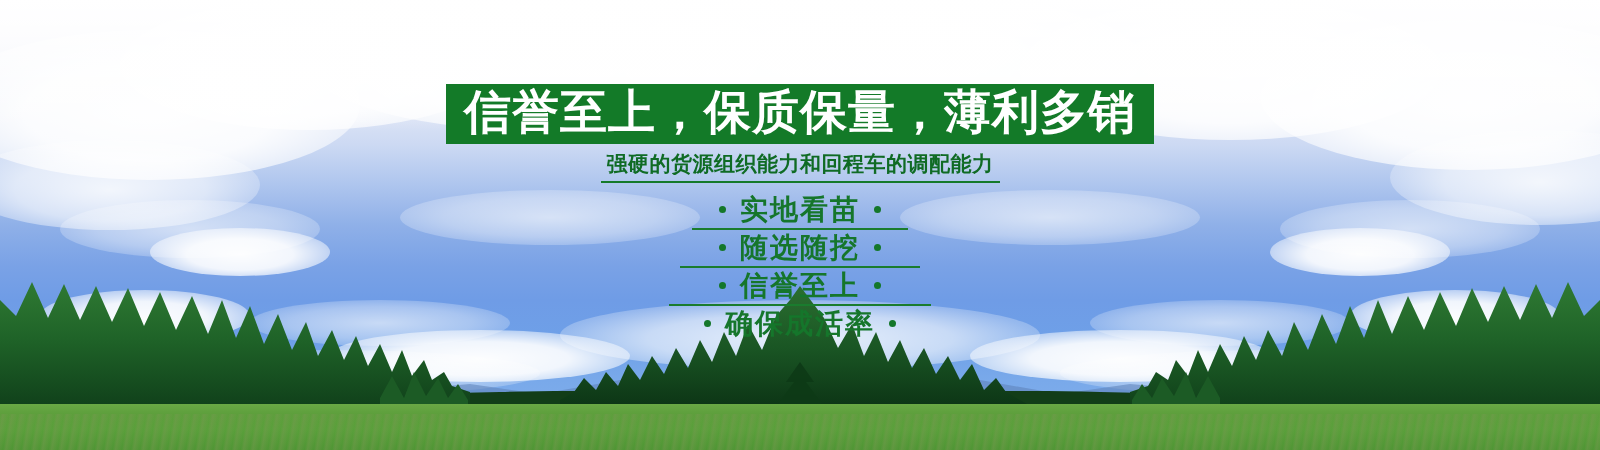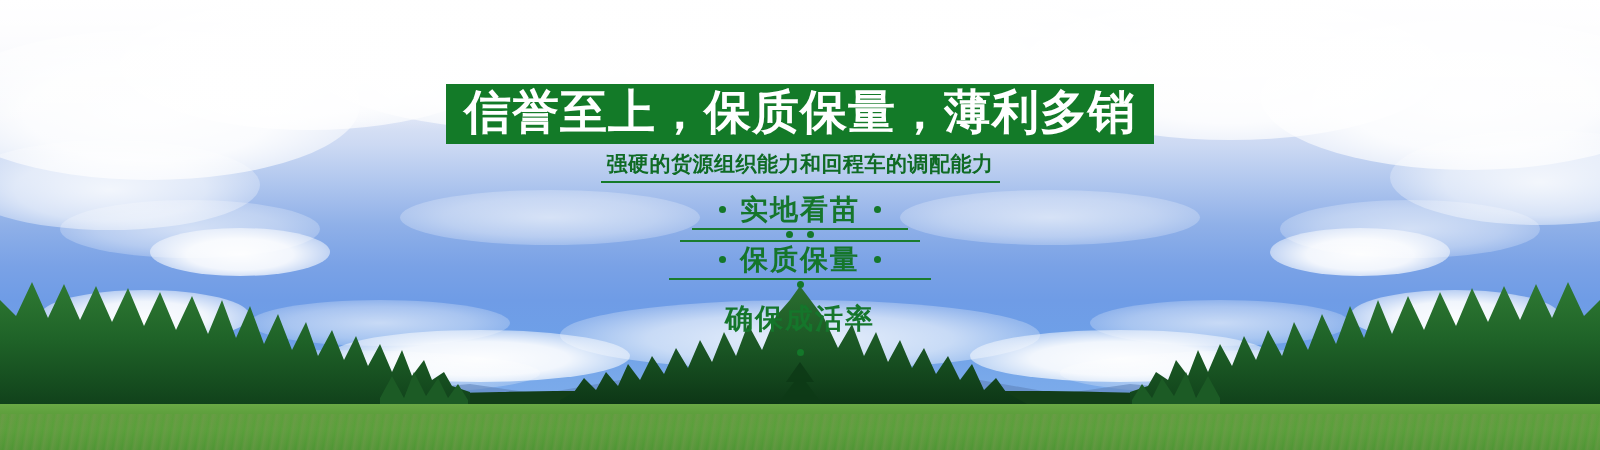--- a/index.html
+++ b/index.html
@@ -132,21 +132,21 @@
     font-weight:bold;
     color:#15762b;
     letter-spacing:2px;
     white-space:nowrap;
   }
   
   .fr0{width:216px;justify-content:center;}
   .fr1{width:228px;}
   .fr2{width:240px;}
   .fr3{width:262px;}
-  .fr4{width:272px;flex-direction:column;}
+  .fr4{width:272px;}
 </style>
 </head>
 <body>
 
 <div id="banner">
 
   <div class="sky"></div>
 
   <div>
     <div class="cloud" style="left:-60px;top:30px;width:420px;height:150px;"></div>
@@ -256,26 +256,27 @@
 
       <div class="feature-row fr0">
         <span class="dot"></span>
         <span class="label">实地看苗</span>
         <span class="dot"></span>
       </div>
 
 
       <div class="feature-row fr2">
         <span class="dot"></span>
+        <span class="label">随选随挖</span>
         <span class="dot"></span>
       </div>
 
       <div class="feature-row fr3">
         <span class="dot"></span>
-        <span class="label">保质保量</span>
+        <span class="label">信誉至上</span>
         <span class="dot"></span>
       </div>
 
       <div class="feature-row fr4 last">
         <span class="dot"></span>
         <span class="label">确保成活率</span>
         <span class="dot"></span>
       </div>
 
     </div>

